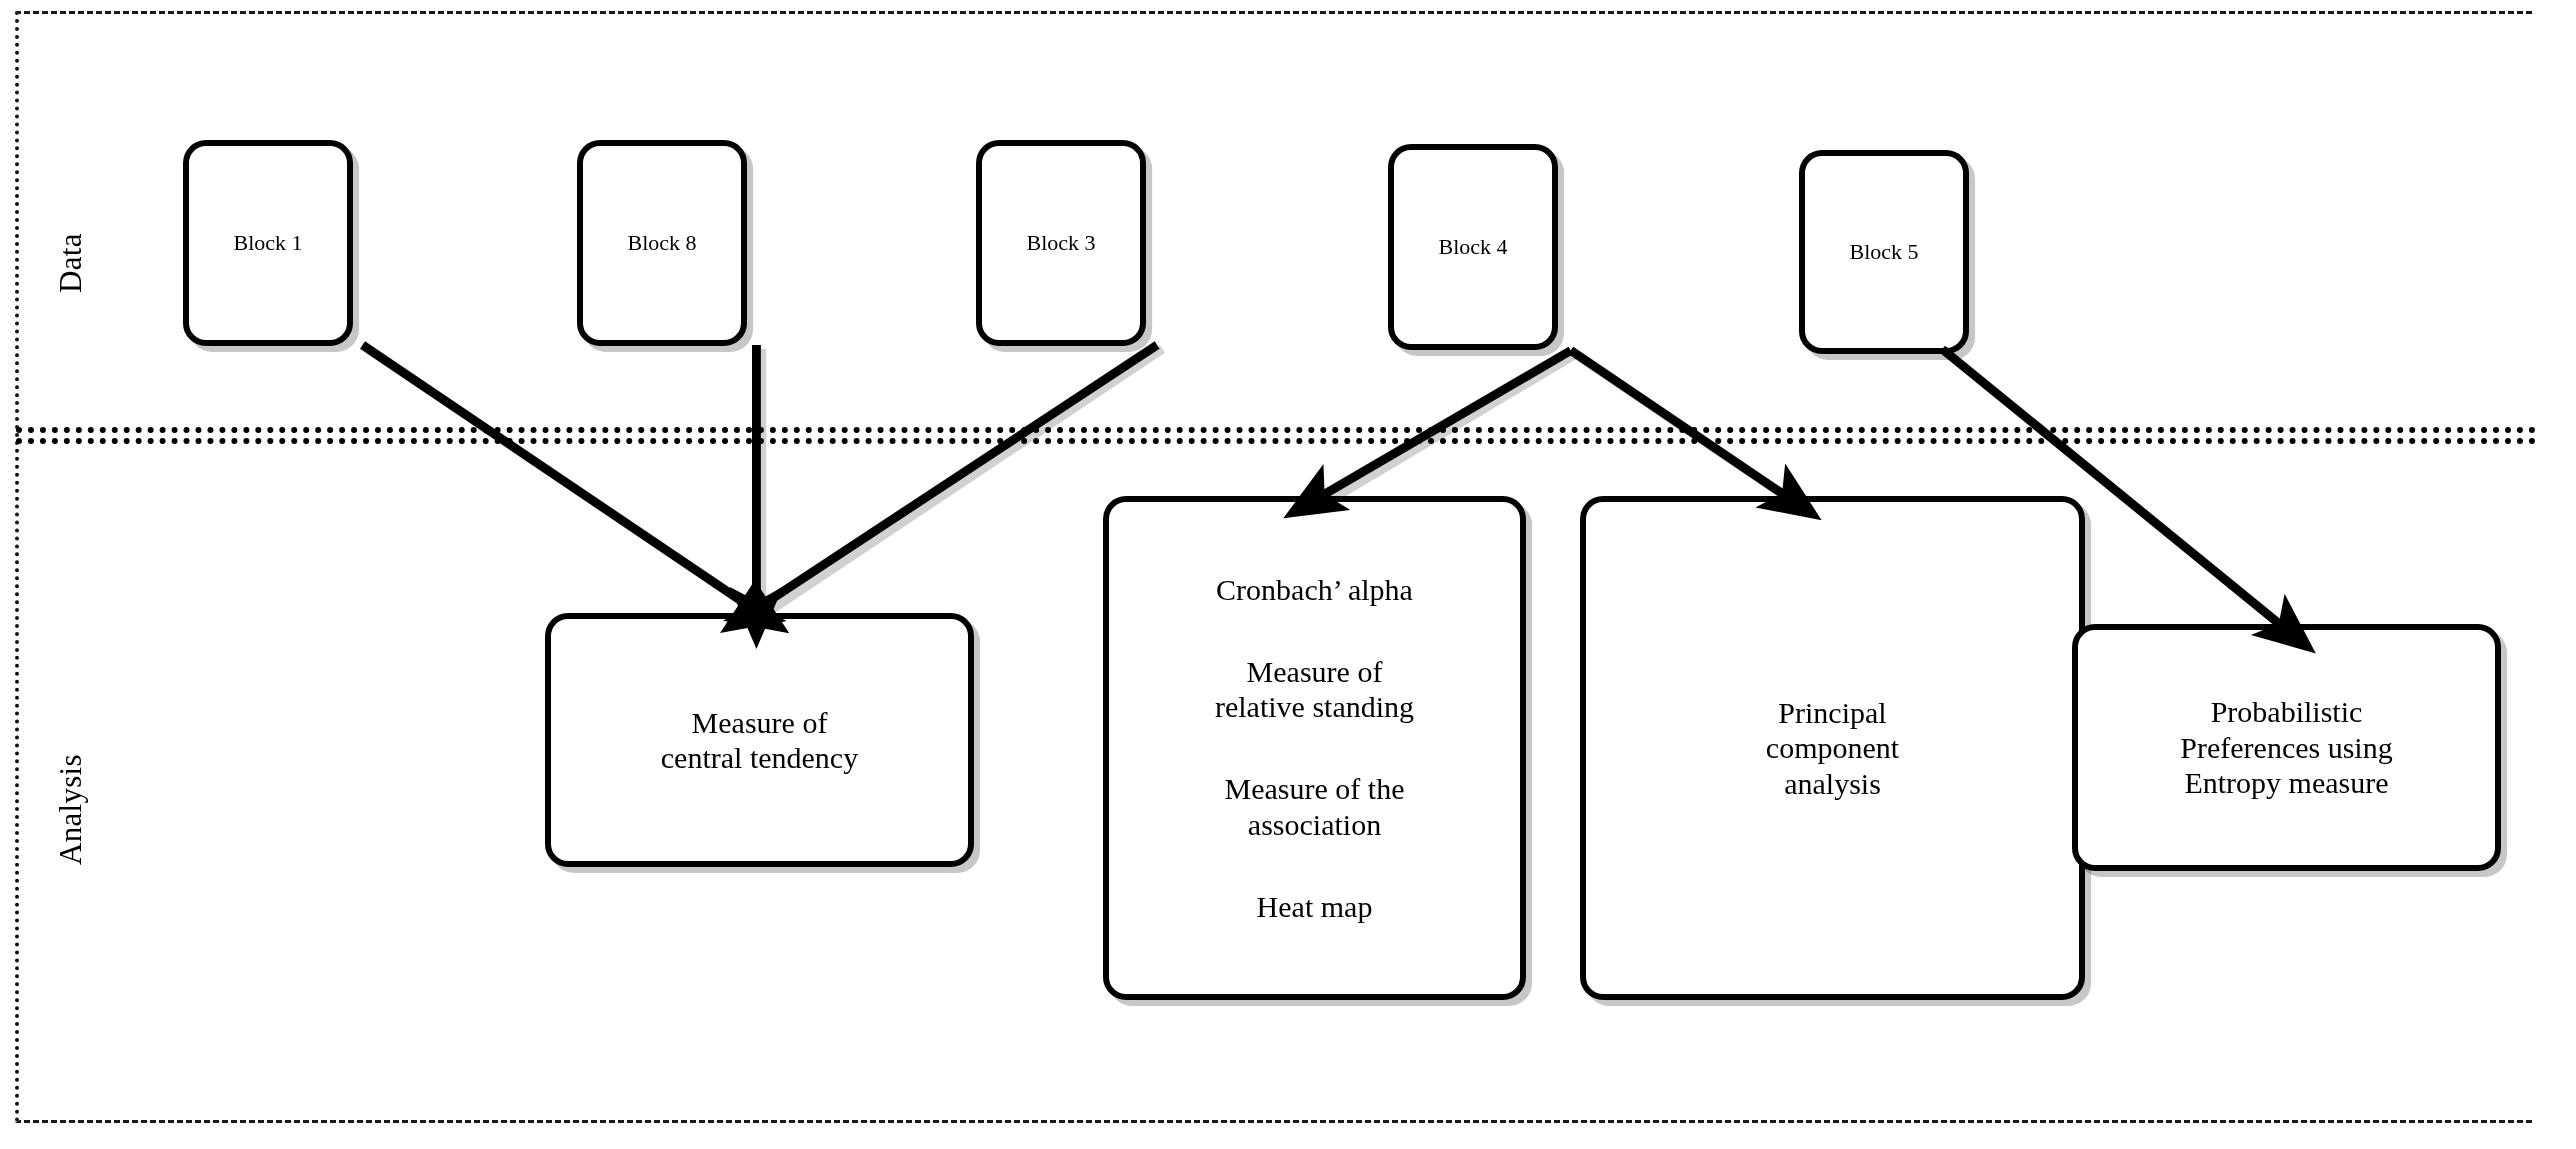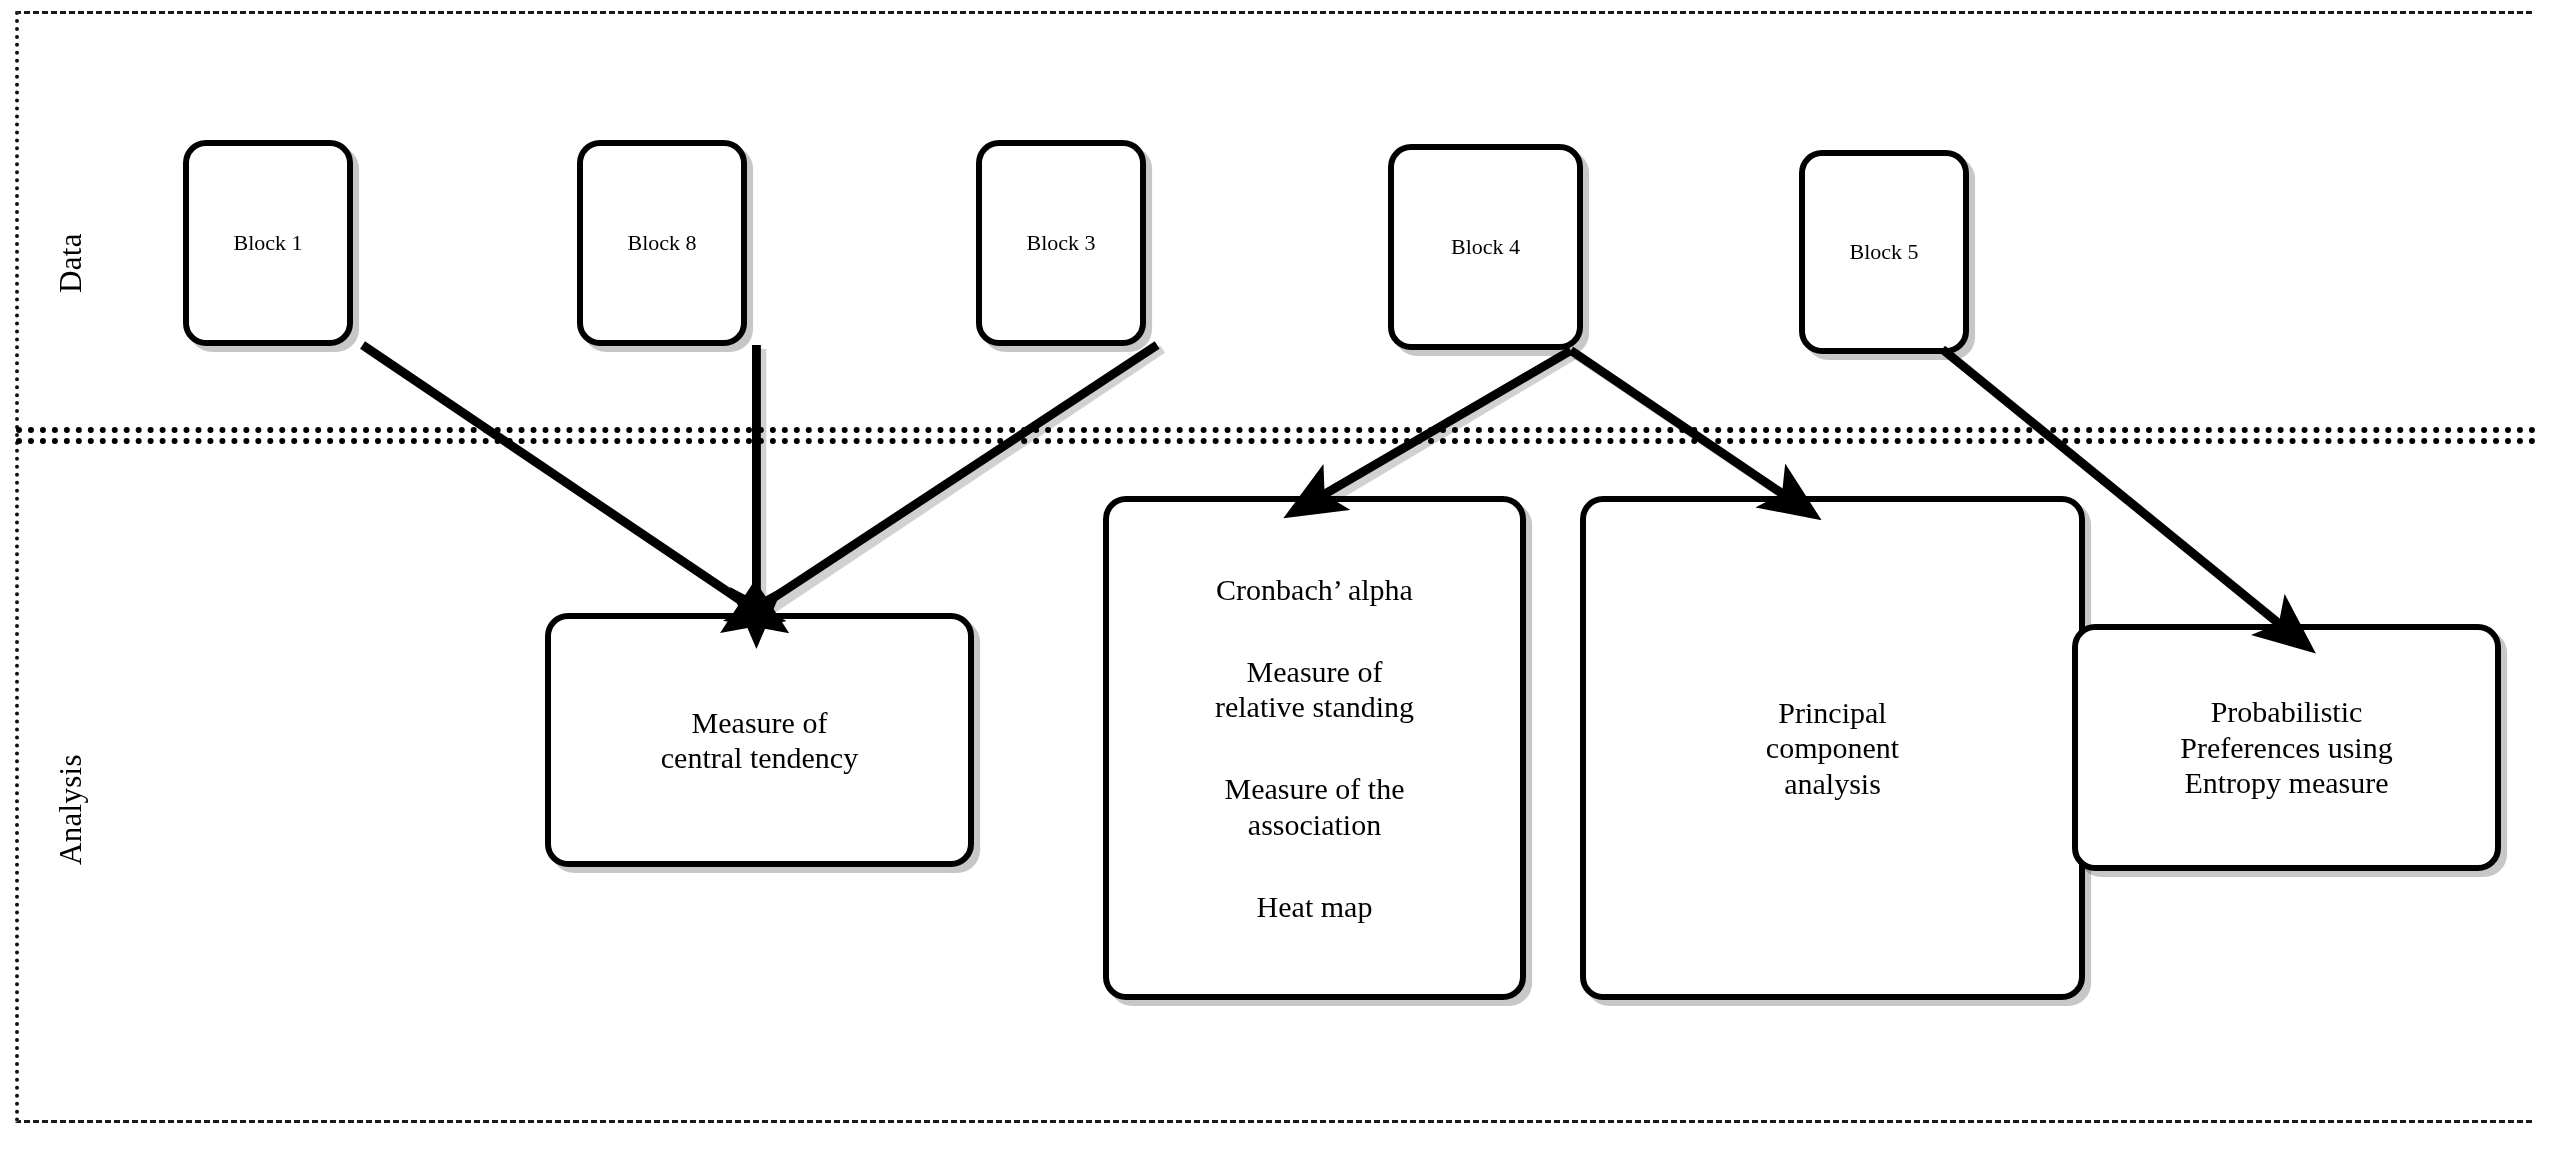--- a/index.html
+++ b/index.html
@@ -109,21 +109,21 @@
   </div>
 
   <div class="node blk" style="left:577px; top:140px; width:170px; height:206px;">
     <span class="line">Block 8</span>
   </div>
 
   <div class="node blk" style="left:976px; top:140px; width:170px; height:206px;">
     <span class="line">Block 3</span>
   </div>
 
-  <div class="node blk" style="left:1388px; top:144px; width:195px; height:206px;">
+  <div class="node blk" style="left:1388px; top:144px; width:170px; height:206px;">
     <span class="line">Block 4</span>
   </div>
 
   <div class="node blk" style="left:1799px; top:150px; width:170px; height:204px;">
     <span class="line">Block 5</span>
   </div>
 
   <div class="node analysis" style="left:545px; top:613px; width:429px; height:254px;">
     <span class="line">Measure of</span>
     <span class="line">central tendency</span>

